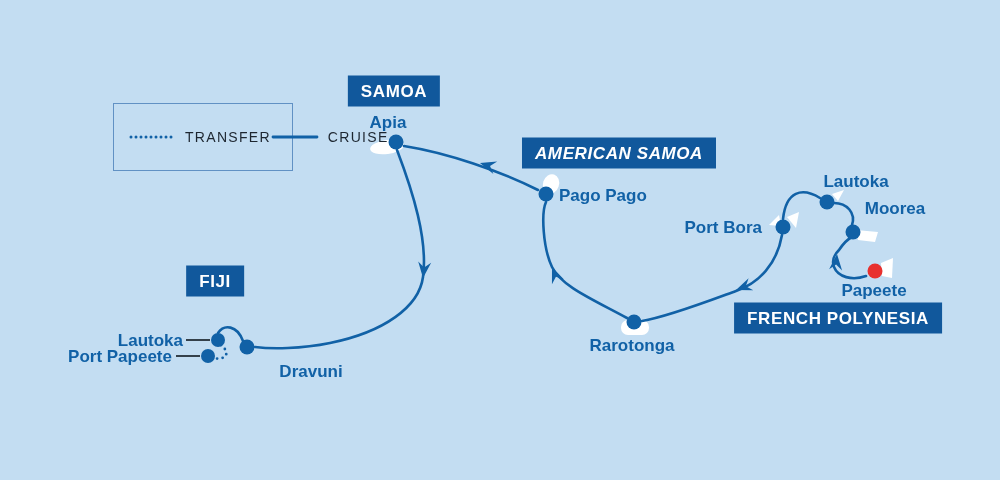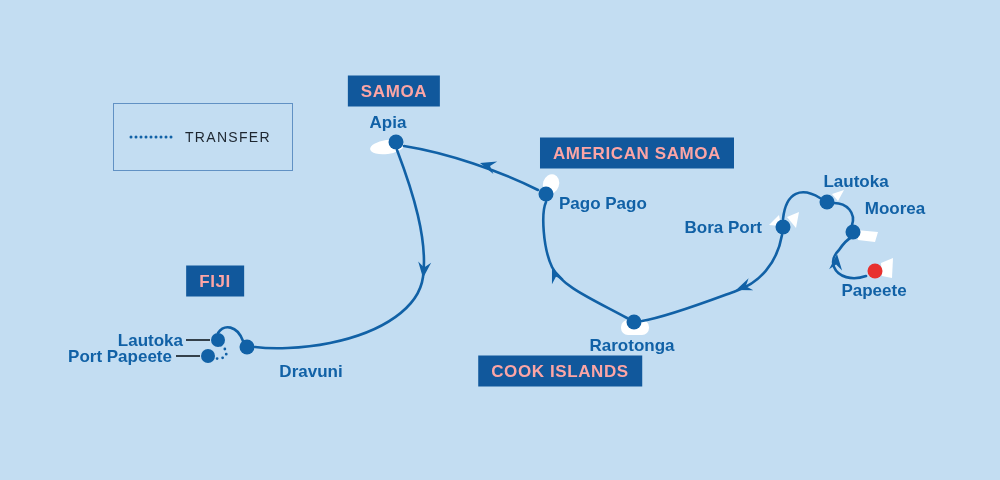--- a/index.html
+++ b/index.html
@@ -19,53 +19,53 @@
     color:#1161a6;
     white-space:nowrap;
     line-height:1;
   }
   .lbl.center{transform:translate(-50%,-50%);}
   .lbl.vcenter{transform:translateY(-50%);}
   .lbl-lautoka{right:817px;top:340px;}
   .lbl-port-denarau{right:828px;top:356px;}
   .lbl-dravuni{left:311px;top:371px;}
   .lbl-apia{left:388px;top:122px;}
-  .lbl-pago-pago{left:559px;top:203px;}
+  .lbl-pago-pago{left:559px;top:195px;}
   .lbl-rarotonga{left:632px;top:345px;}
   .lbl-bora-bora{right:238px;top:227px;}
   .lbl-raiatea{left:856px;top:181px;}
   .lbl-moorea{left:895px;top:208px;}
   .lbl-papeete{left:874px;top:290px;}
   
   .region{
     position:absolute;
     transform:translate(-50%,-50%);
     background:#11589c;
-    color:#fca5a5;
+    color:#ffffff;
     font-weight:bold;
     font-size:17px;
     letter-spacing:0.6px;
     padding:7px 13px;
     white-space:nowrap;
     line-height:1;
   }
   .region-samoa{left:394px;top:91px;}
-  .region-american-samoa{left:637px;top:153px;}
+  .region-american-samoa{left:619px;top:153px;font-style:italic;}
   .region-fiji{left:215px;top:281px;text-align:right;}
   .region-cook-islands{left:560px;top:371px;}
   .region-french-polynesia{left:838px;top:318px;}
   
   .legend{
     position:absolute;
     left:113px;top:103px;
     width:180px;height:68px;
     box-sizing:border-box;
     border:1.5px solid #6191c4;
     display:flex;
-    flex-direction:column;
+    flex-direction:row;
     justify-content:space-evenly;
     padding-left:14px;
   }
   .legend-row{display:flex;align-items:center;gap:9px;}
   .legend-label{
     font-size:14px;
     color:#1d2630;
     letter-spacing:1.3px;
     line-height:1;
   }
@@ -128,31 +128,37 @@
     </g>
   </svg>
 
   <div class="legend">
     <div class="legend-row">
       <svg width="48" height="6">
         <line x1="3" y1="3" x2="46" y2="3" stroke="#1161a6" stroke-width="3" stroke-linecap="round" stroke-dasharray="0 5"></line>
       </svg>
       <span class="legend-label">TRANSFER</span>
     </div>
+    <div class="legend-row">
+      <svg width="48" height="6">
+        <line x1="2" y1="3" x2="46" y2="3" stroke="#1161a6" stroke-width="2.8" stroke-linecap="round"></line>
+      </svg>
+      <span class="legend-label">CRUISE</span>
+    </div>
   </div>
 
   <div class="region region-samoa">SAMOA</div>
   <div class="region region-american-samoa">AMERICAN SAMOA</div>
   <div class="region region-fiji">FIJI</div>
-  <div class="region region-cook-islands">COOK ISLANDS</div>
+  <div class="region region-french-polynesia">FRENCH POLYNESIA</div>
 
   <div class="lbl vcenter lbl-lautoka">Lautoka</div>
   <div class="lbl vcenter lbl-port-denarau">Port Papeete</div>
   <div class="lbl center lbl-dravuni">Dravuni</div>
   <div class="lbl center lbl-apia">Apia</div>
   <div class="lbl vcenter lbl-pago-pago">Pago Pago</div>
   <div class="lbl center lbl-rarotonga">Rarotonga</div>
-  <div class="lbl vcenter lbl-bora-bora">Bora Port</div>
+  <div class="lbl vcenter lbl-bora-bora">Port Bora</div>
   <div class="lbl center lbl-raiatea">Lautoka</div>
   <div class="lbl center lbl-moorea">Moorea</div>
   <div class="lbl center lbl-papeete">Papeete</div>
 
 </div>
 
 </body></html>

